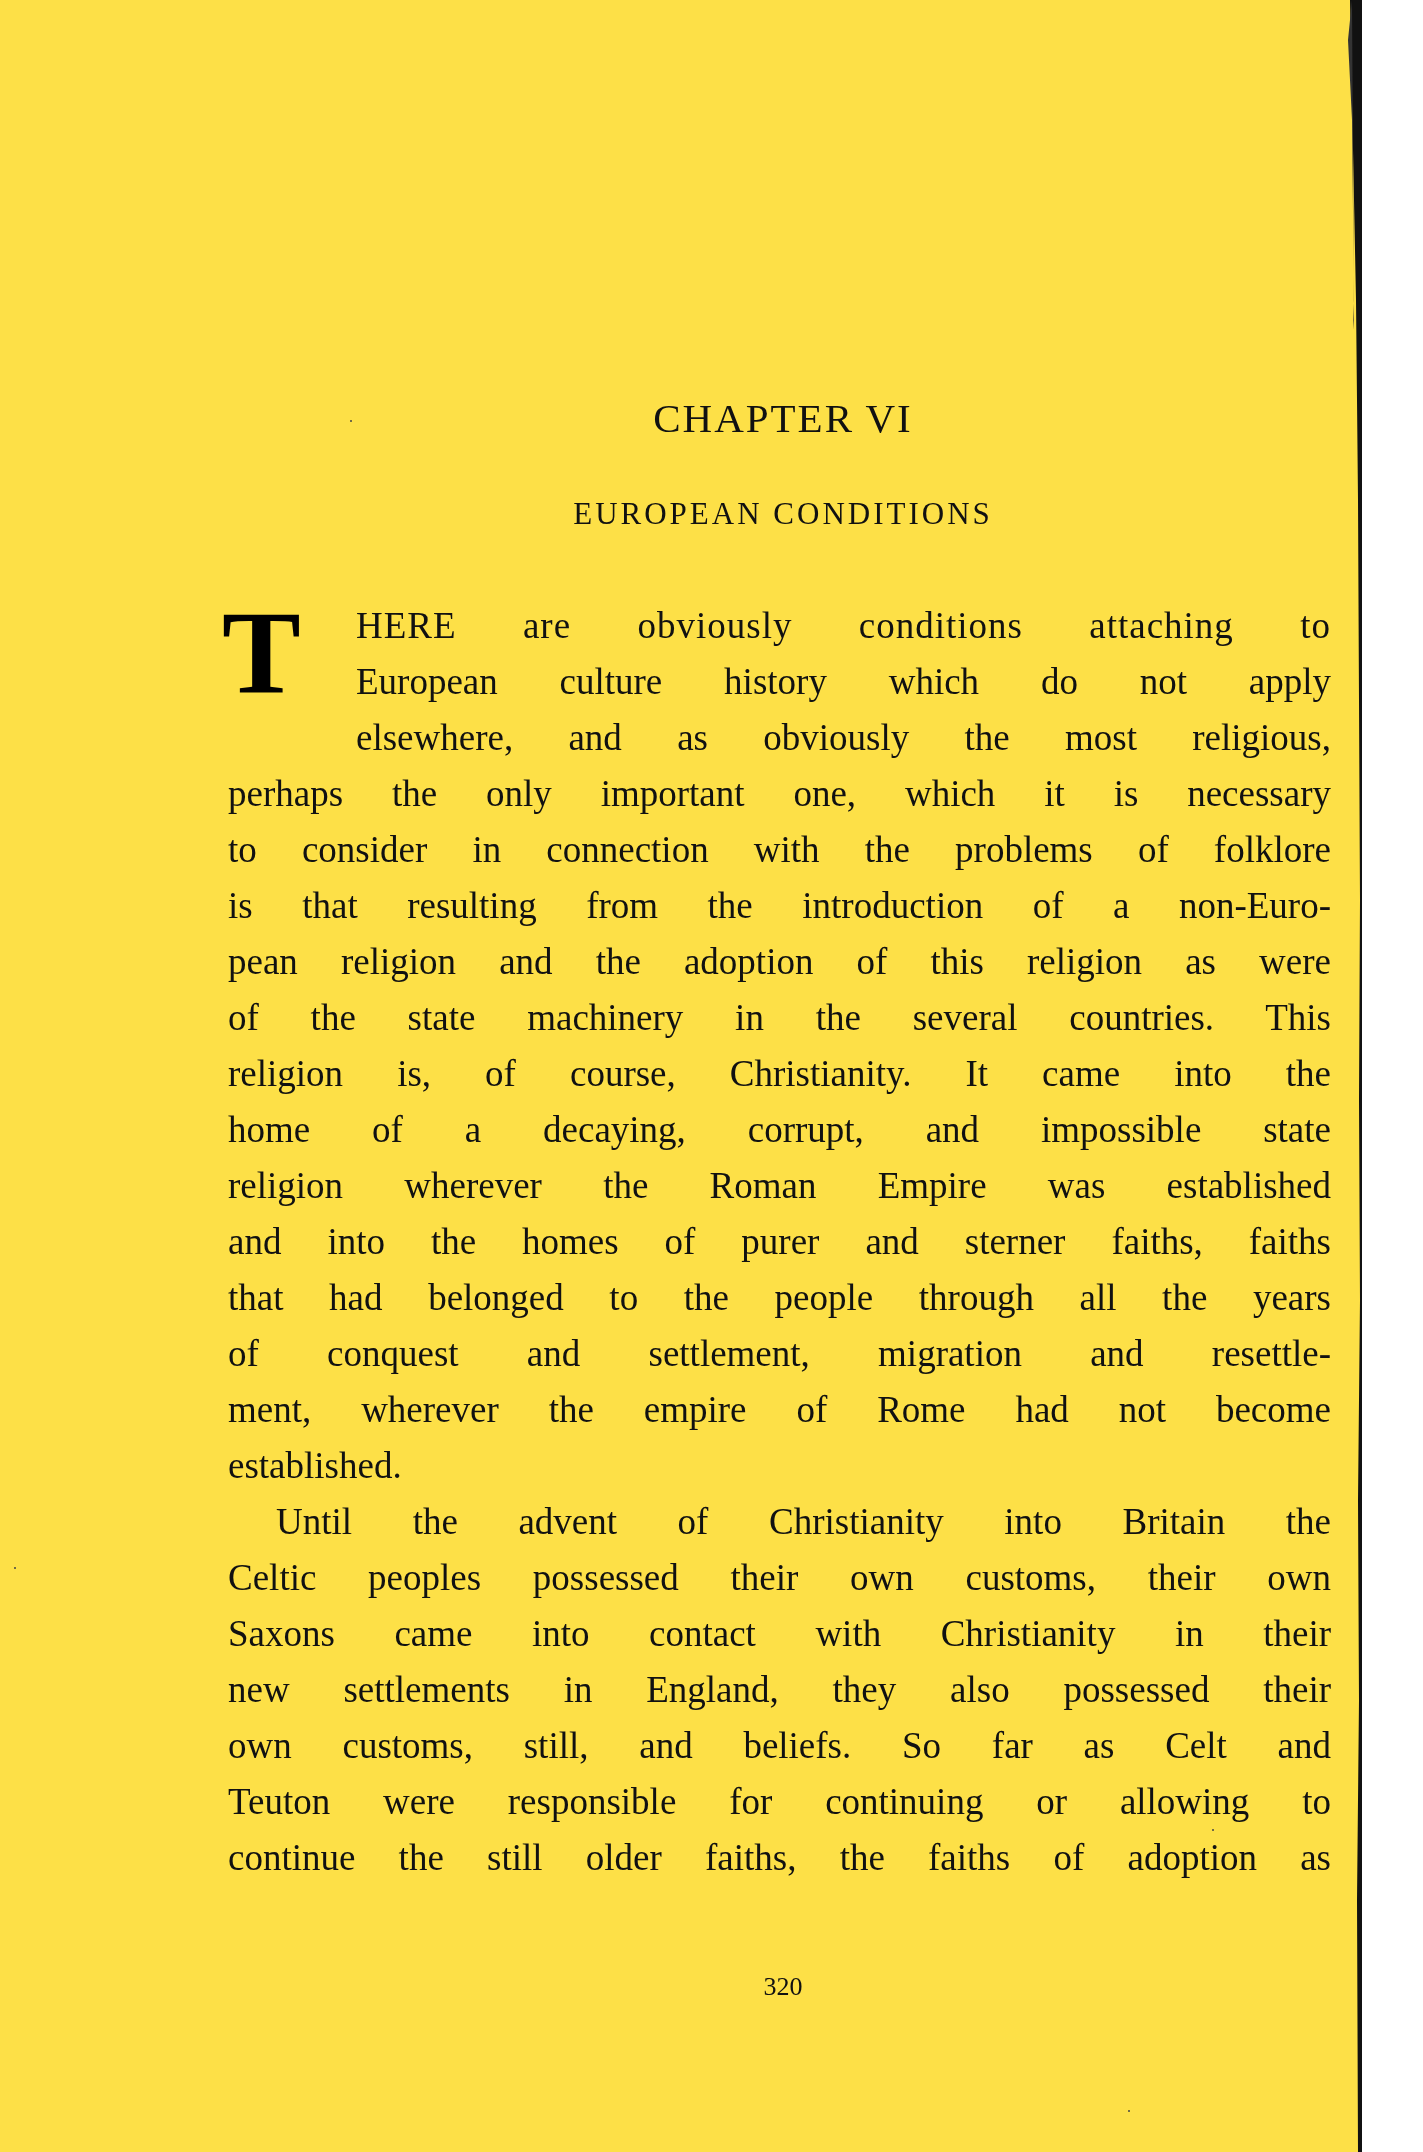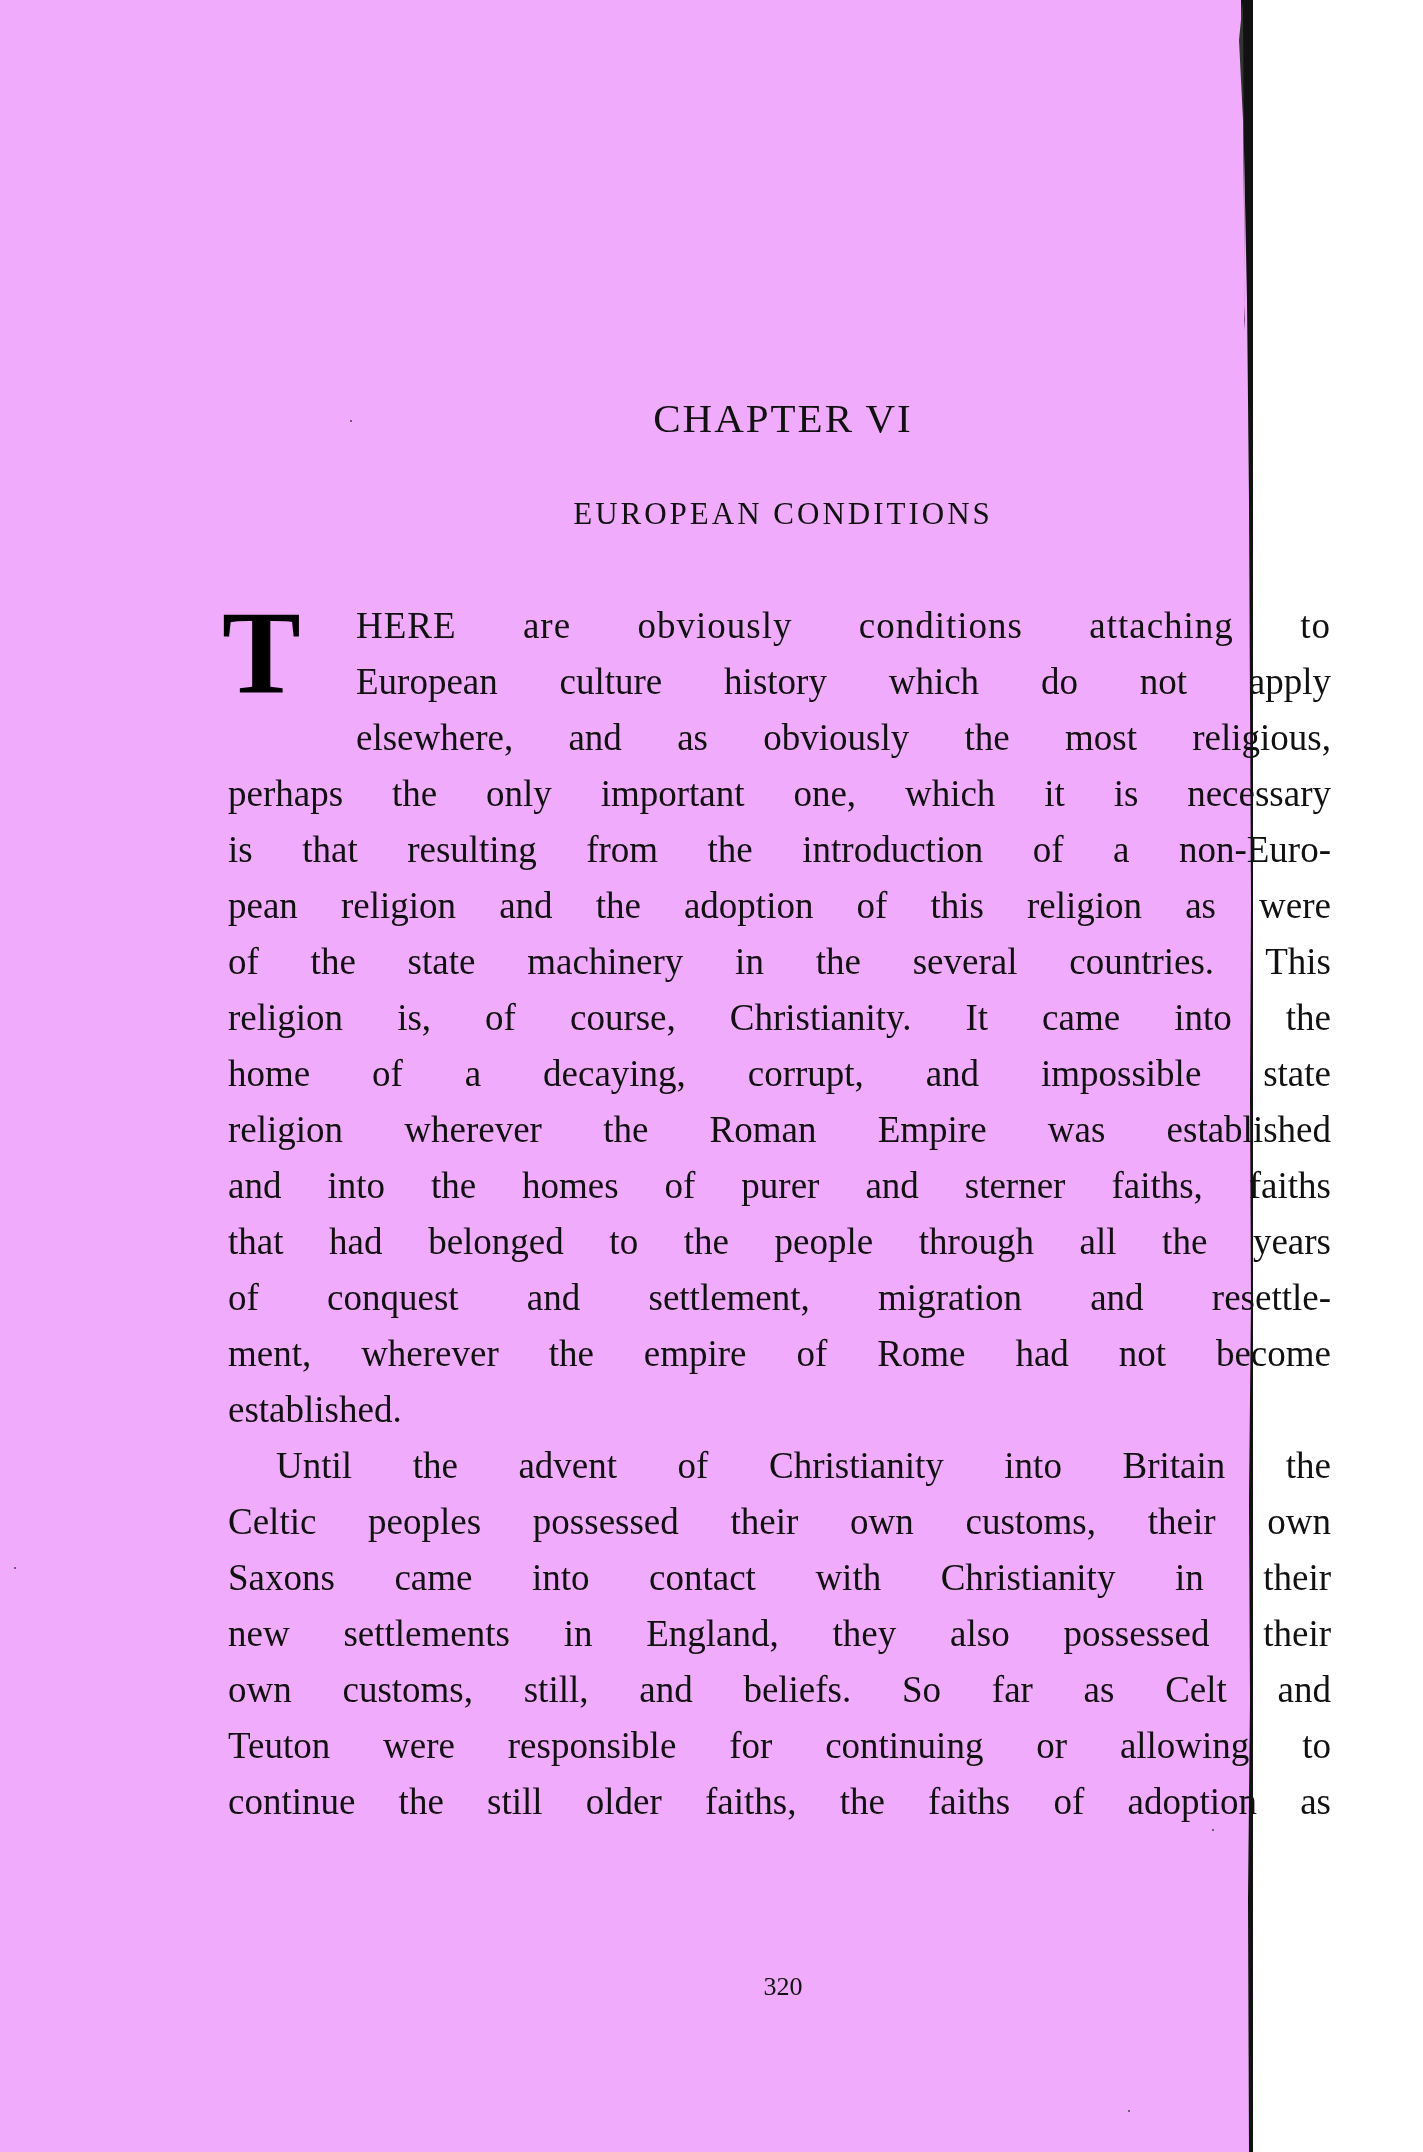--- a/index.html
+++ b/index.html
@@ -11,23 +11,23 @@
       width: 1423px;
       height: 2152px;
       position: relative;
       overflow: hidden;
       font-family: "Liberation Serif", "DejaVu Serif", serif;
       color: #111111;
     }
     .page {
       position: absolute;
       left: 0; top: 0;
-      width: 1253px;
+      width: 1362px;
       height: 2152px;
-      background: #f0abfc;
+      background: #fde047;
     }
     .chapter-number {
       position: absolute;
       left: 0;
       width: 1566px;
       top: 394px;
       text-align: center;
       font-size: 41px;
       letter-spacing: 2px;
       line-height: 48px;
@@ -122,20 +122,21 @@
 
   <div class="body-text">
     <p>
       <span class="drop-cap-wrap" style="display:block;">
         <span class="drop-cap">T</span>
         <span class="line indent-drop small-caps-lead">HERE are obviously conditions attaching to</span>
         <span class="line indent-drop">European culture history which do not apply</span>
         <span class="line indent-drop">elsewhere, and as obviously the most religious,</span>
       </span>
       <span class="line">perhaps the only important one, which it is necessary</span>
+      <span class="line">to consider in connection with the problems of folklore</span>
       <span class="line">is that resulting from the introduction of a non-Euro-</span>
       <span class="line">pean religion and the adoption of this religion as were</span>
       <span class="line">of the state machinery in the several countries. This</span>
       <span class="line">religion is, of course, Christianity. It came into the</span>
       <span class="line">home of a decaying, corrupt, and impossible state</span>
       <span class="line">religion wherever the Roman Empire was established</span>
       <span class="line">and into the homes of purer and sterner faiths, faiths</span>
       <span class="line">that had belonged to the people through all the years</span>
       <span class="line">of conquest and settlement, migration and resettle-</span>
       <span class="line">ment, wherever the empire of Rome had not become</span>

